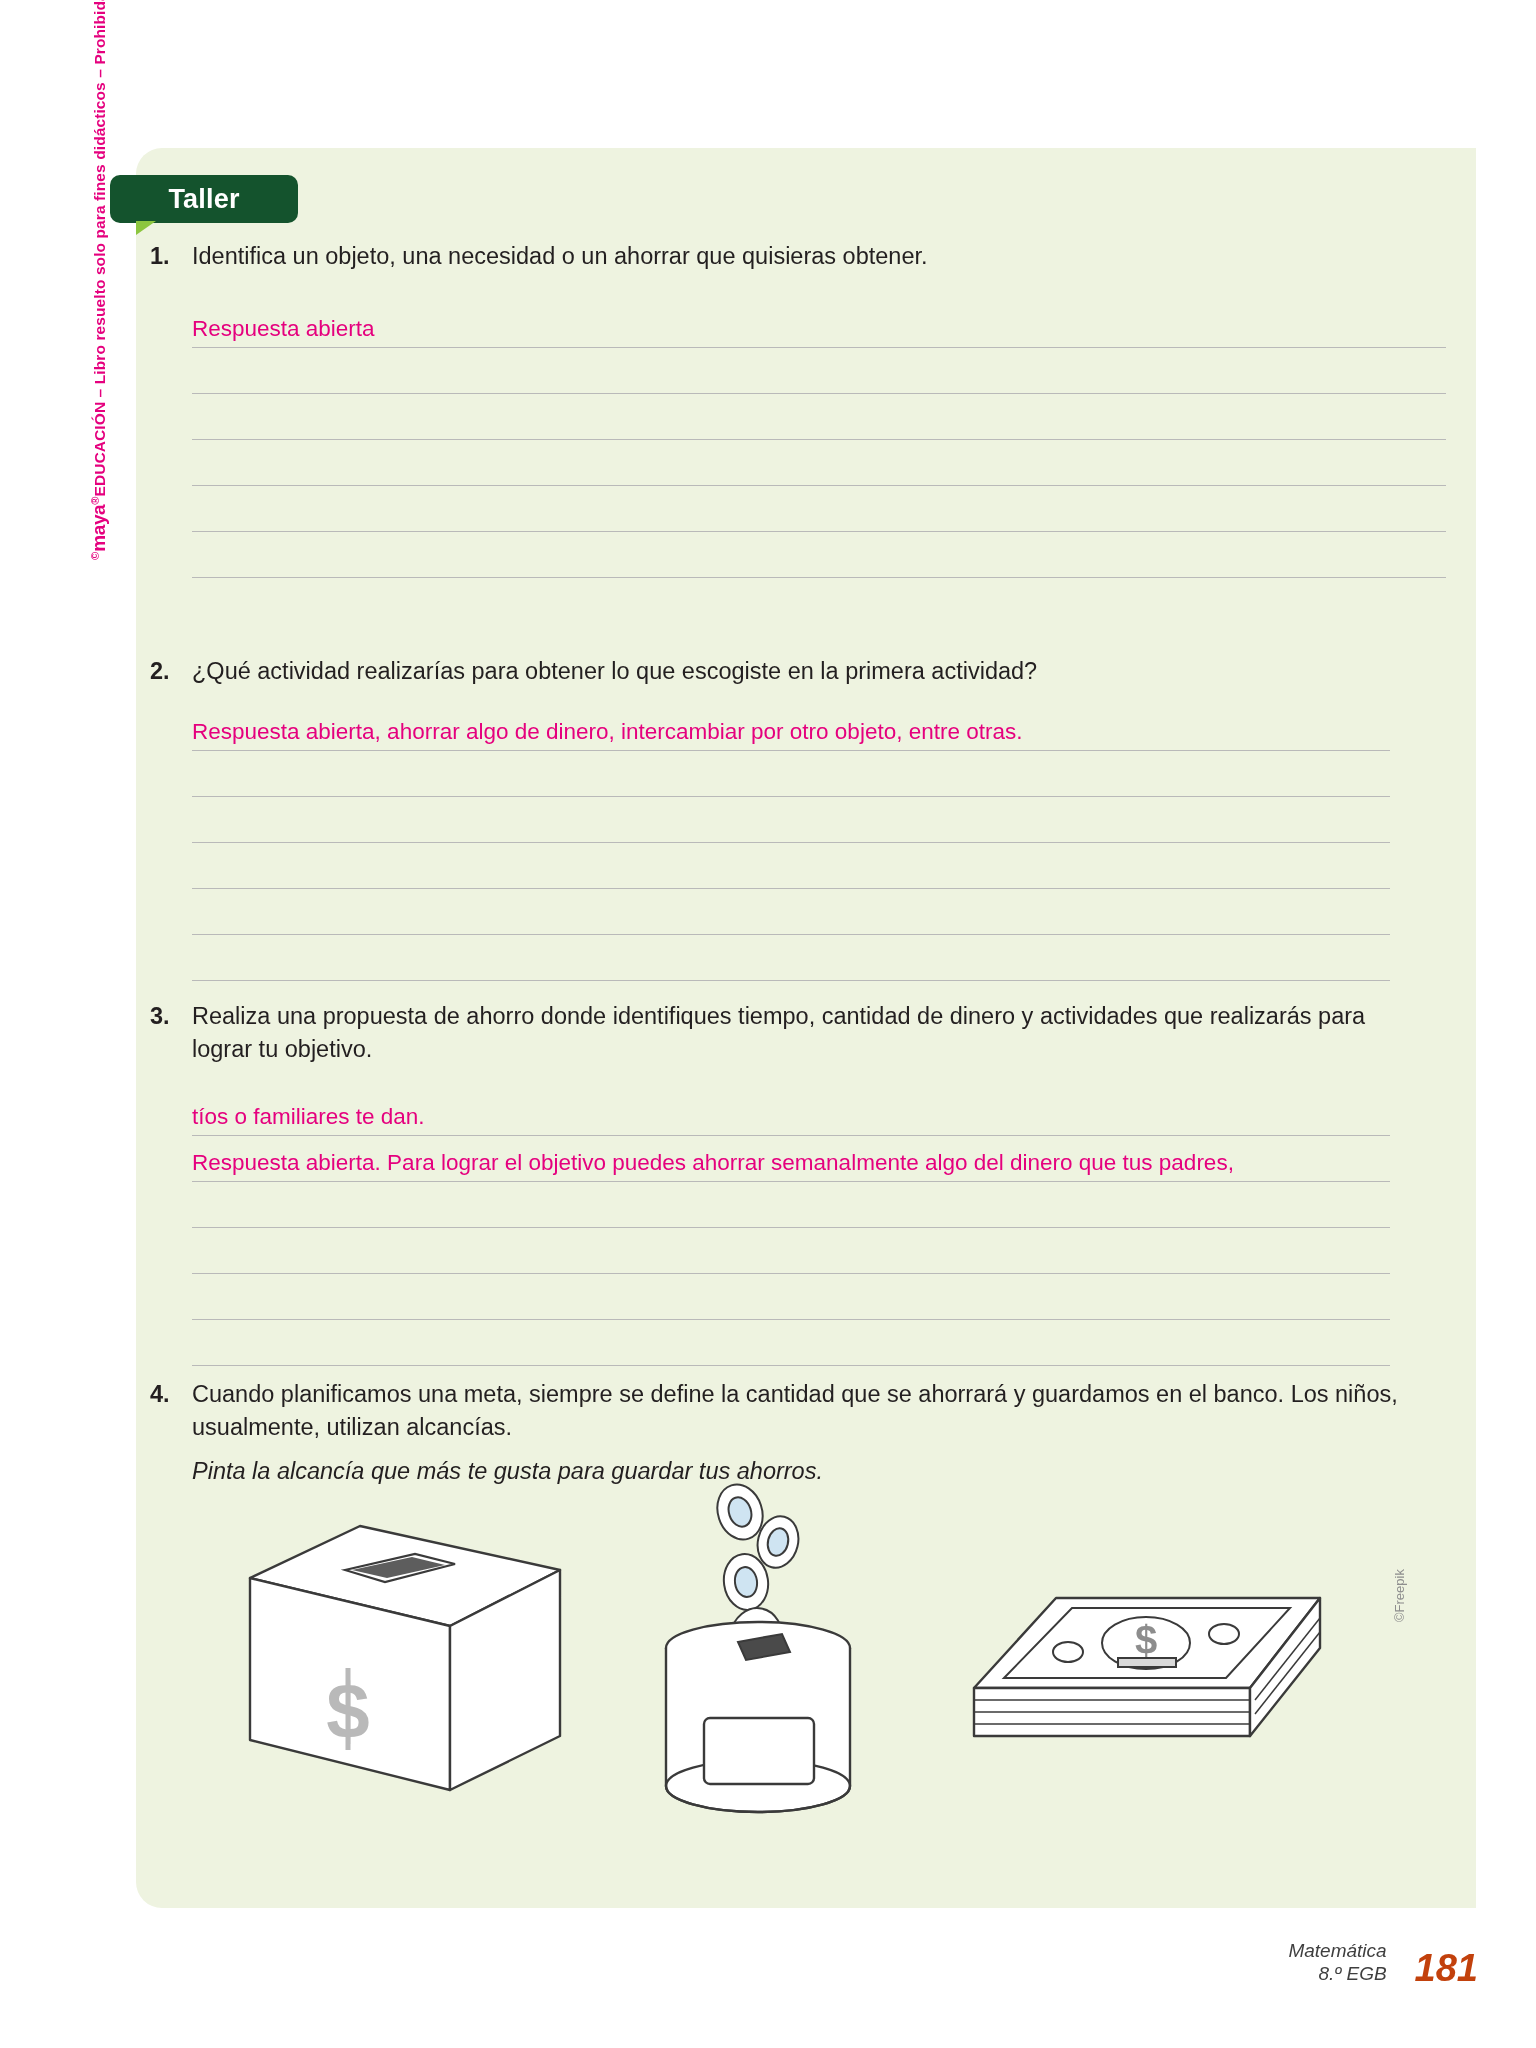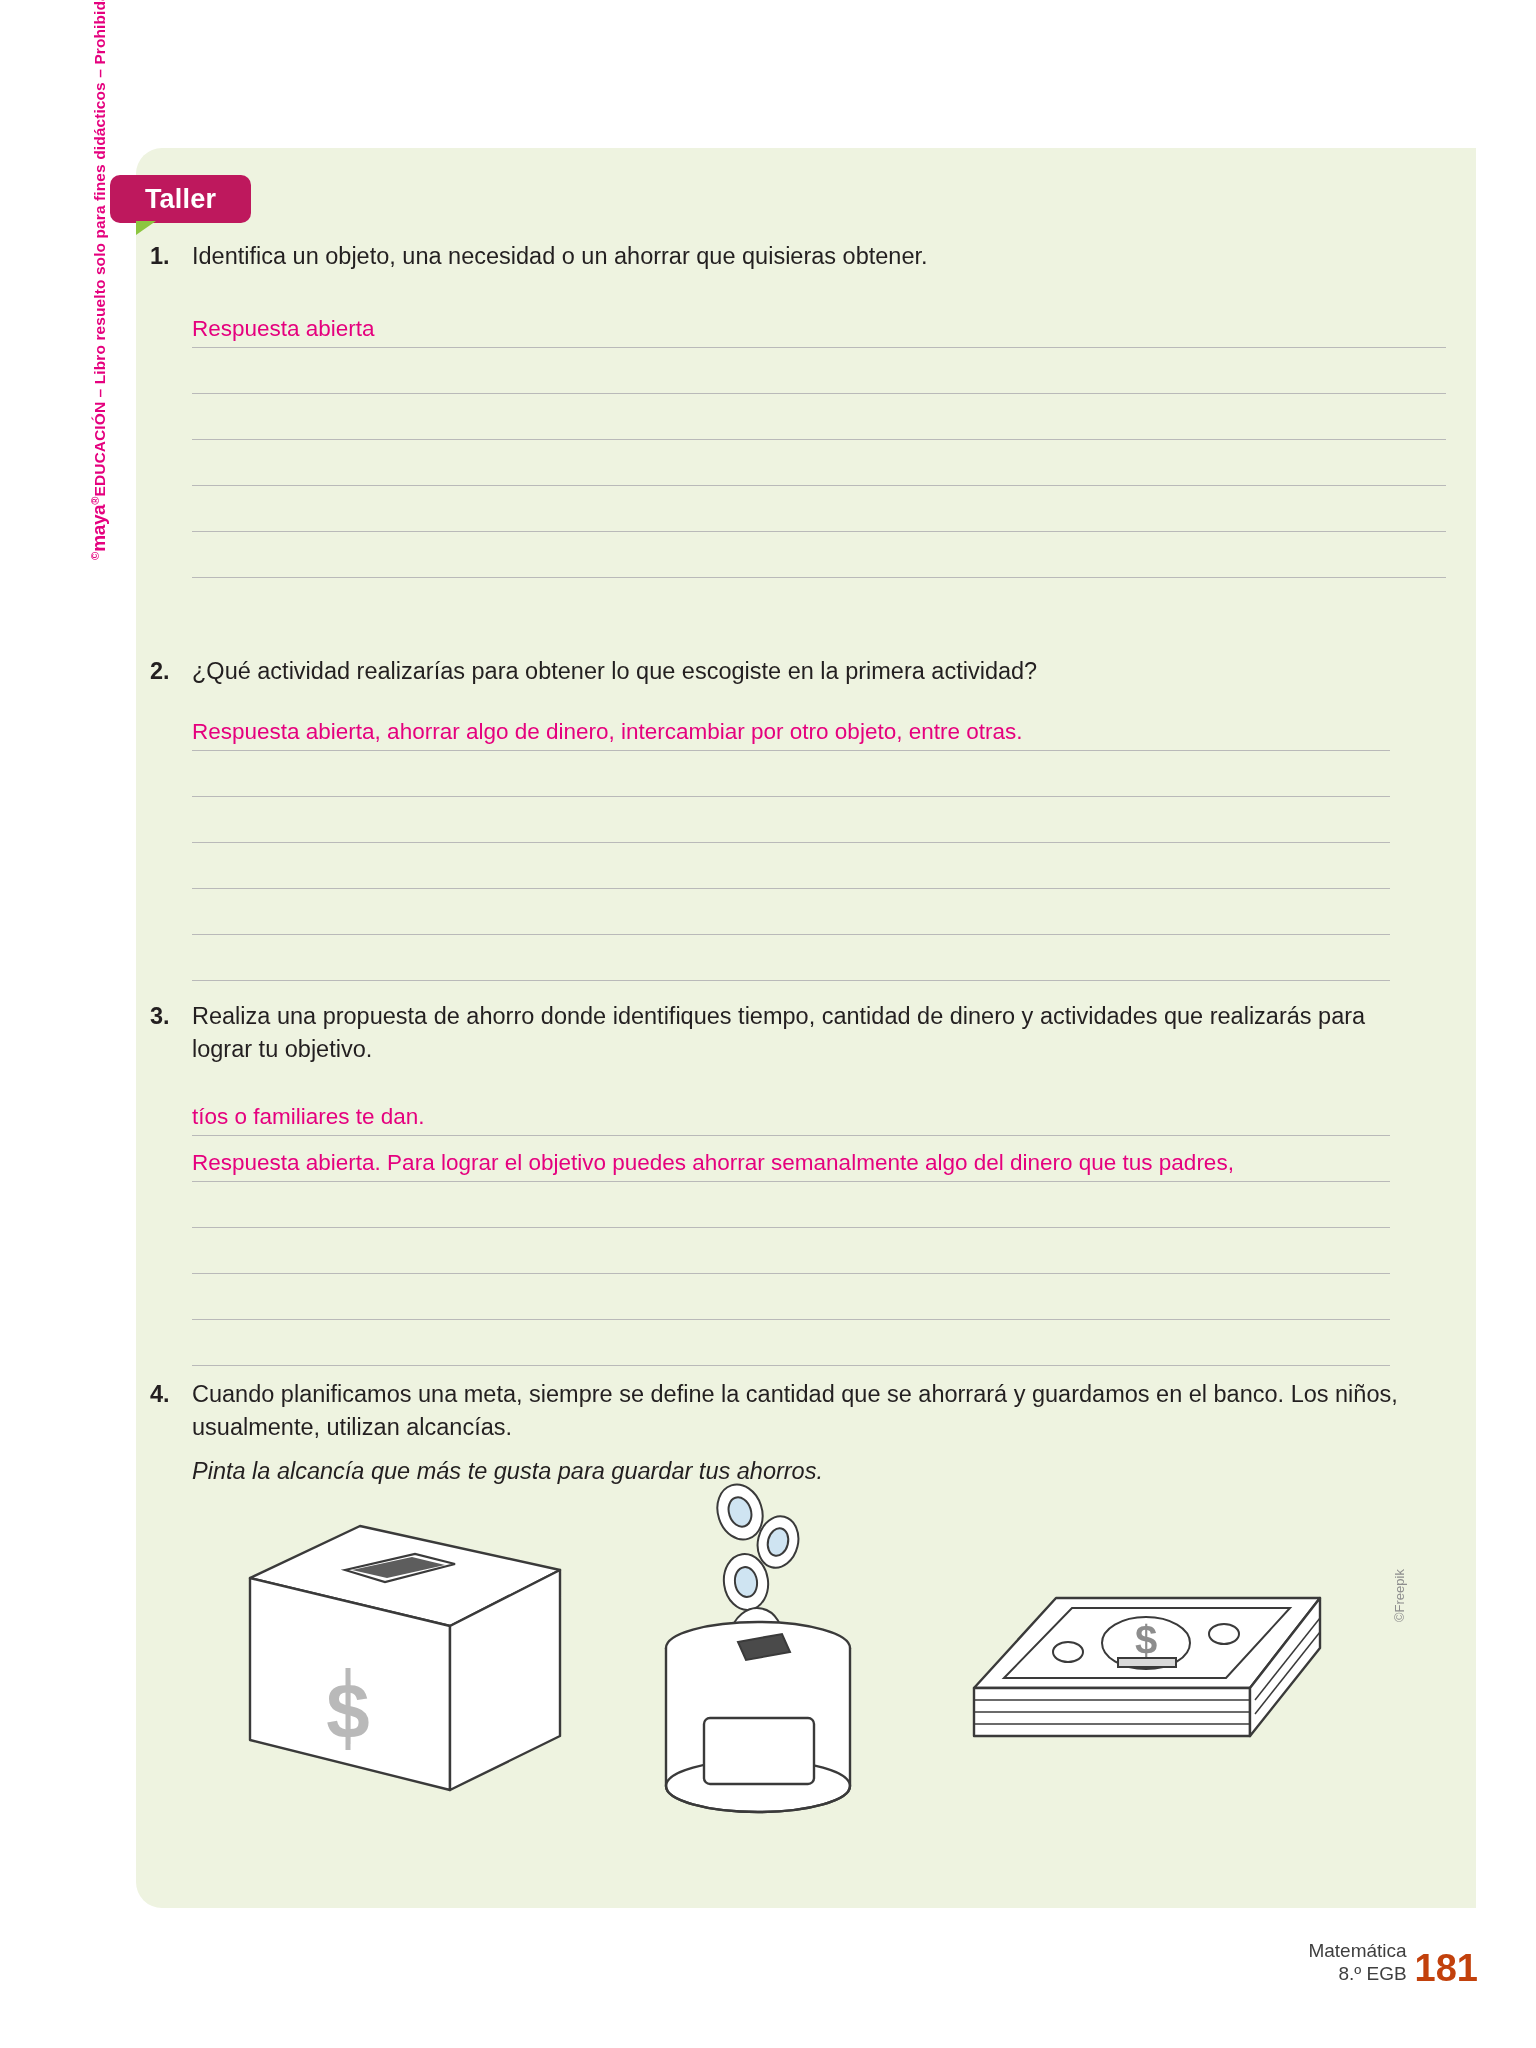--- a/index.html
+++ b/index.html
@@ -50,23 +50,23 @@
     height: 1760px;
     background: #eef3e0;
     border-radius: 26px 0 0 26px;
   }
 
   
   .taller-tag {
     position: absolute;
     left: 110px;
     top: 175px;
-    width: 141px;
+    width: 188px;
     height: 48px;
-    background: #be185d;
+    background: #14532d;
     border-radius: 10px;
     display: flex;
     align-items: center;
     justify-content: center;
   }
   .taller-tag::after {
     content: "";
     position: absolute;
     left: 26px;
     bottom: -12px;
@@ -160,21 +160,22 @@
     white-space: nowrap;
   }
 
   
   .footer {
     position: absolute;
     right: 58px;
     bottom: 62px;
     display: flex;
     align-items: flex-end;
-    gap: 8px;
+    gap: 28px;
+    font-style: italic;
   }
   .footer .subject {
     text-align: right;
     font-size: 19px;
     line-height: 1.25;
     color: #3f3f3f;
   }
   .footer .pagenum {
     font-size: 38px;
     font-weight: bold;

